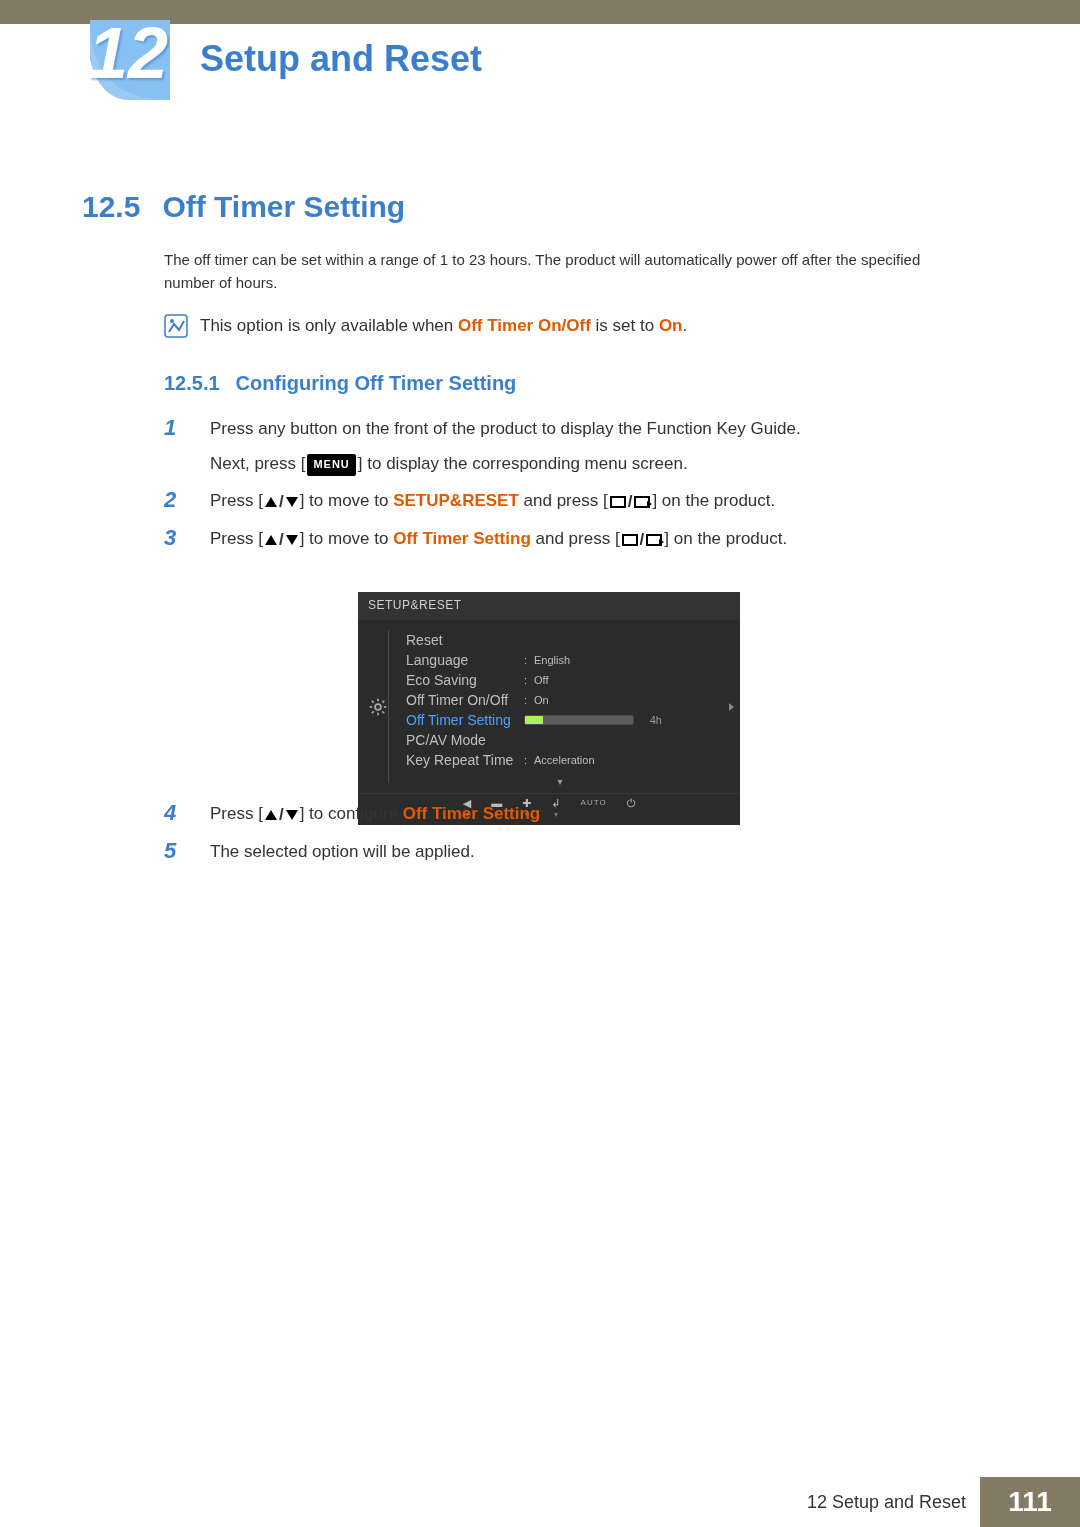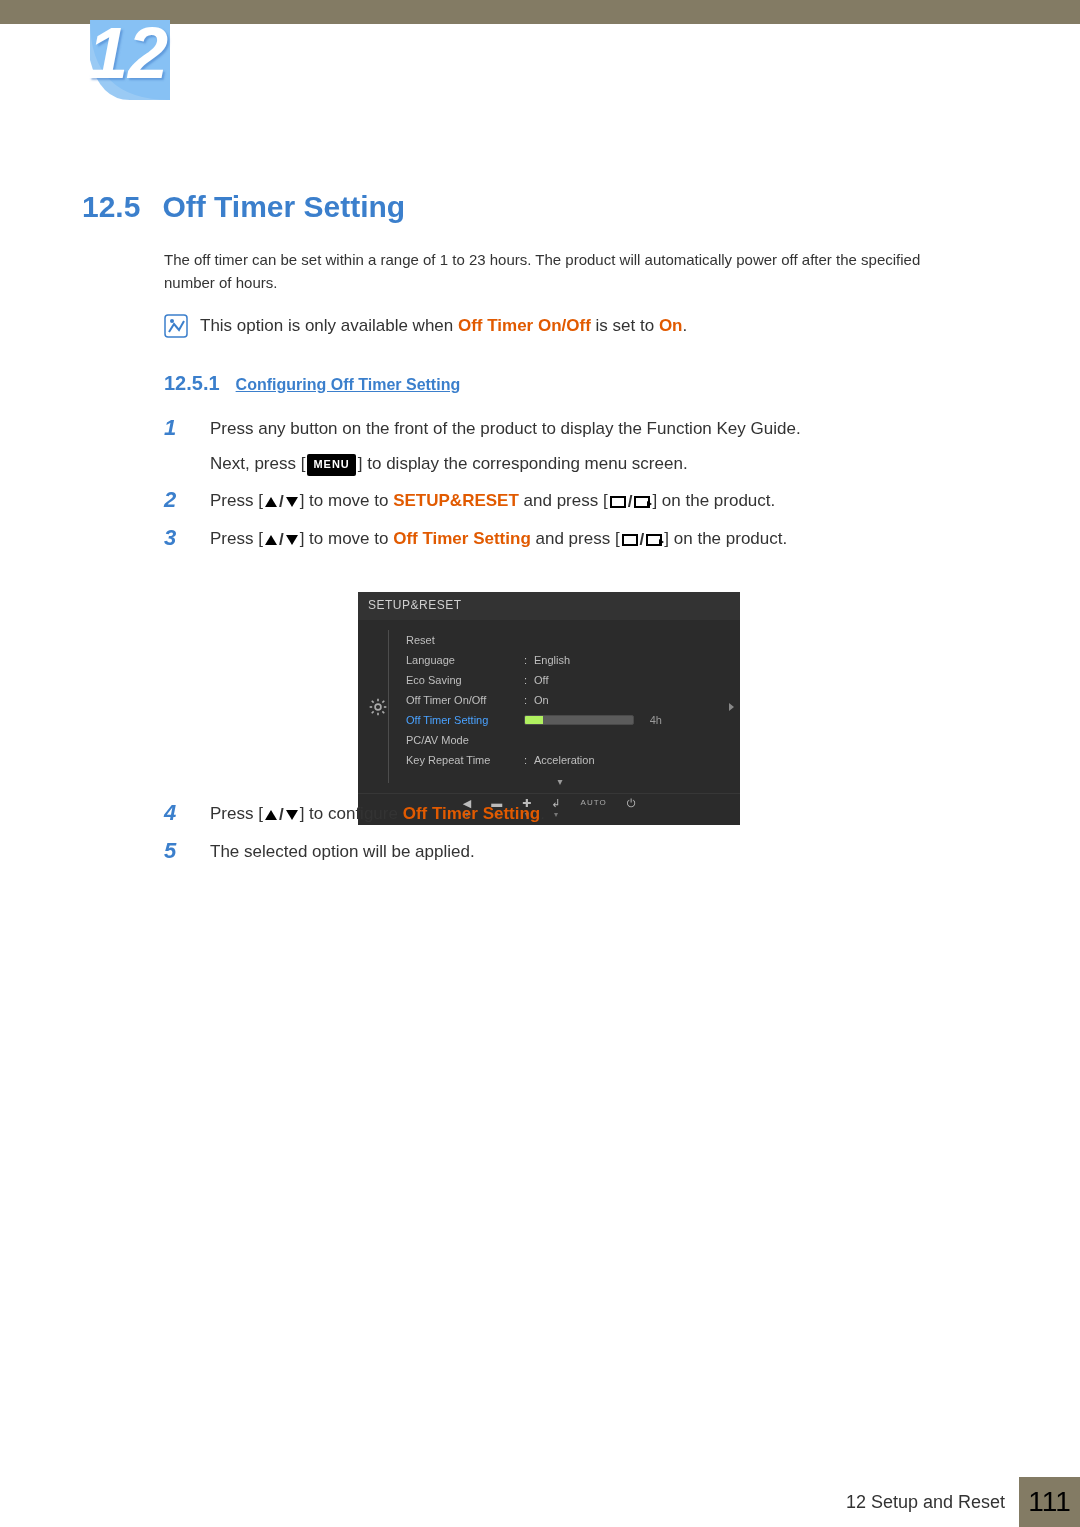--- a/index.html
+++ b/index.html
@@ -48,21 +48,21 @@
   .note-icon svg { width: 24px; height: 24px; display:block; }
   .note-text { font-size: 17px; color: #333; }
   .emph-red { color: #e15a00; font-weight: 700; }
   .emph-red-bold { color: #e15a00; font-weight: 700; }
   
   .subsec-row {
     position: absolute; left: 164px; top: 372px;
     display: flex; align-items: baseline; gap: 16px;
   }
   .subsec-num { font-size: 20px; font-weight: 700; color: #3b7fcc; }
-  .subsec-title { font-size: 16px; font-weight: 700; color: #3b7fcc; text-decoration: underline; }
+  .subsec-title { font-size: 20px; font-weight: 700; color: #3b7fcc; }
   
   .steps {
     position: absolute; left: 164px; top: 415px; width: 800px;
   }
   .step { display: flex; gap: 22px; margin-bottom: 10px; }
   .step-num {
     font-size: 22px; font-style: italic; color: #3b7fcc; font-weight: 600;
     width: 24px; flex: 0 0 24px; line-height: 1.2;
   }
   .step-body { font-size: 17px; line-height: 1.6; color: #333; flex: 1; }
@@ -109,21 +109,21 @@
   }
   .gear-icon svg { width: 20px; height: 20px; display:block; }
   .osd-left::after {
     content:""; position:absolute; left: 30px; top: 10px; bottom: 10px; width: 1px;
     background: rgba(180,180,180,0.25);
   }
   .osd-mid {
     flex: 1; padding: 10px 8px 6px 8px;
   }
   .osd-row { display: flex; align-items: center; height: 20px; }
-  .osd-label { width: 118px; color: #bfbfbf; font-size: 11px; }
+  .osd-label { width: 118px; color: #bfbfbf; font-size: 14px; }
   .osd-label.hl { color: #4aa2ff; }
   .osd-colon { width: 10px; color: #bfbfbf; font-size: 11px; }
   .osd-val { color: #bfbfbf; font-size: 11px; }
   .osd-slider-wrap { display:flex; align-items:center; gap: 6px; flex:1; }
   .osd-slider-track {
     width: 110px; height: 10px; background: #5b5b5b; border: 1px solid #4a4a4a;
     border-radius: 2px; position: relative; overflow: hidden;
   }
   .osd-slider-fill {
     height: 100%; background: #b0f060;
@@ -151,37 +151,38 @@
   
   .footer {
     position: absolute; left: 0; bottom: 0; width: 1080px; height: 50px;
     display: flex; justify-content: flex-end; align-items: stretch;
   }
   .footer-left {
     display:flex; align-items:center; padding-right: 14px;
     font-size: 18px; color: #333;
   }
   .footer-right {
-    width: 61px; background: #837b64; color: #000000;
-    font-size: 28px; font-weight: 400; display:flex; align-items:center; justify-content:center;
+    width: 100px; background: #837b64; color: #ffffff;
+    font-size: 28px; font-weight: 700; display:flex; align-items:center; justify-content:center;
   }
 </style>
 </head>
 <body>
 
 <div class="page">
   <div class="top-band"></div>
 
   <div class="chapter-badge">
     <svg viewBox="0 0 100 100">
       <path d="M10 10 Q10 90 90 90 L90 10 Z" fill="#bfe0ff"></path>
       <path d="M50 90 Q20 90 10 50 L10 10 L90 10 L90 90 Z" fill="#6fb3f0" opacity="0.7"></path>
     </svg>
   </div>
   <div class="chapter-number">12</div>
+  <div class="chapter-title">Setup and Reset</div>
 
   <div class="section-row">
     <div class="section-num">12.5</div>
     <div class="section-title">Off Timer Setting</div>
   </div>
 
   <div class="intro">The off timer can be set within a range of 1 to 23 hours. The product will automatically power off after the specified number of hours.</div>
 
   <div class="note-row">
     <span class="note-icon">

